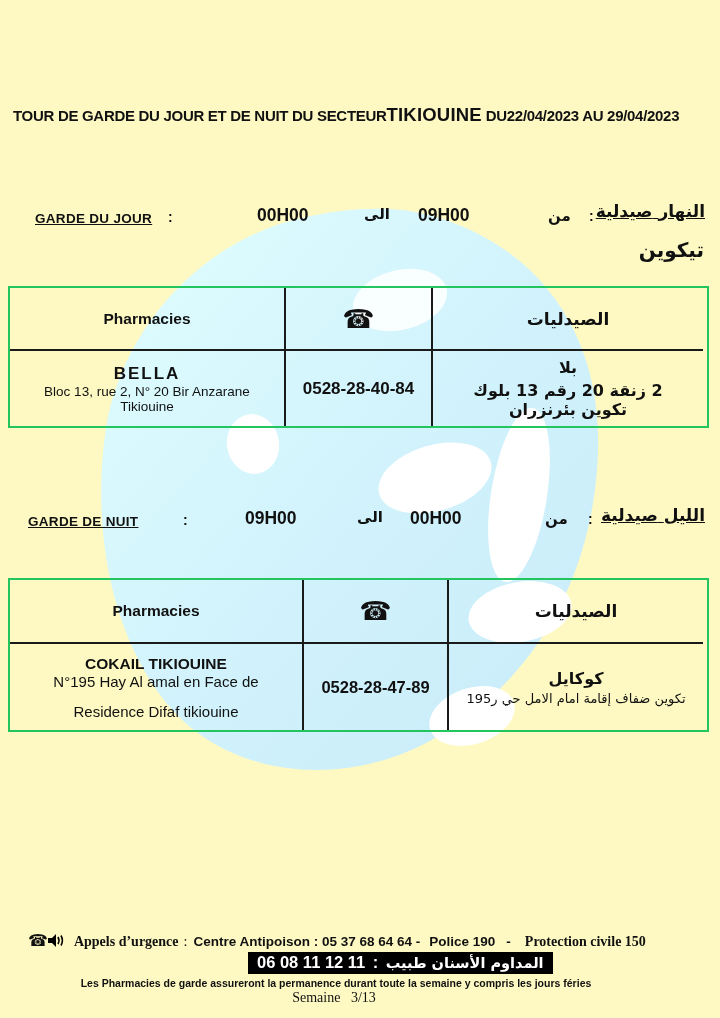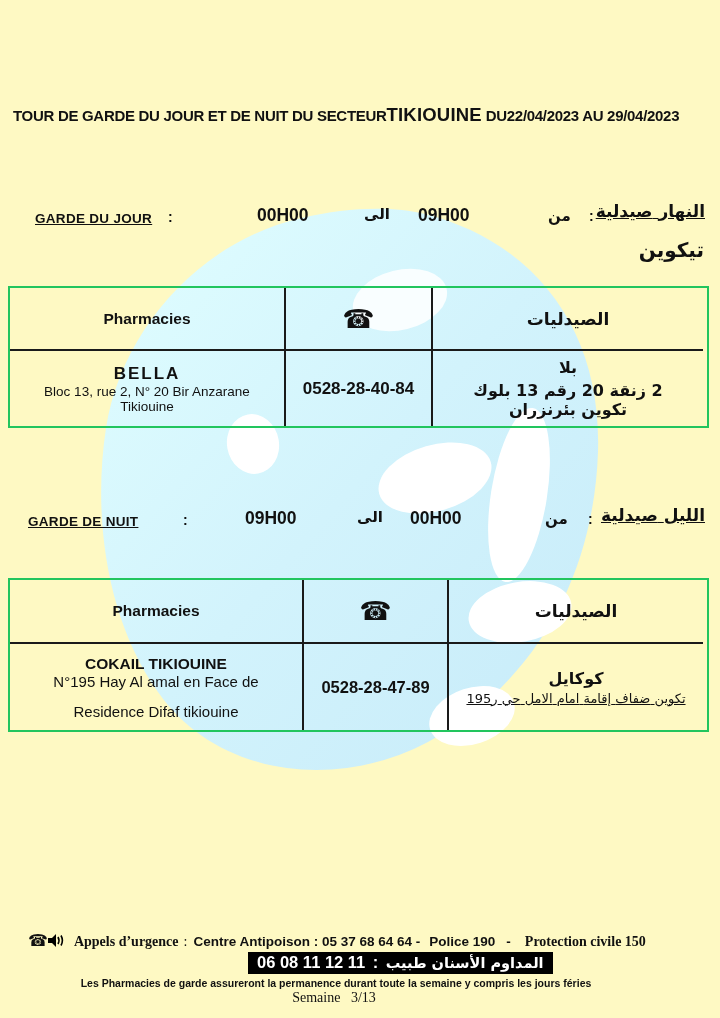--- a/index.html
+++ b/index.html
@@ -123,21 +123,21 @@
       <div class="cell first">
         <span class="b sans" style="font-size:15.5px;">COKAIL TIKIOUINE</span>
         <span class="sans" style="font-size:15px;">N°195 Hay Al amal en Face de</span>
         <span class="sans" style="font-size:15px;margin-top:13px;">Residence Difaf tikiouine</span>
       </div>
       <div class="cell">
         <span class="b sans" style="font-size:16.5px;">0528-28-47-89</span>
       </div>
       <div class="cell">
         <span class="b ar" style="font-size:16px;">كوكايل</span>
-        <span class="ar words" style="font-size:13px;margin-top:3px;text-decoration:underline;"><span dir="ltr">ر195</span> <span dir="ltr">حي</span> <span dir="ltr">الامل</span> <span dir="ltr">امام</span> <span dir="ltr">إقامة</span> <span dir="ltr">ضفاف</span> <span dir="ltr">تكوين</span></span>
+        <span class="ar words" style="font-size:13px;margin-top:3px;"><span dir="ltr">ر195</span> <span dir="ltr">حي</span> <span dir="ltr">الامل</span> <span dir="ltr">امام</span> <span dir="ltr">إقامة</span> <span dir="ltr">ضفاف</span> <span dir="ltr">تكوين</span></span>
       </div>
     </div>
 
     <div class="abs" style="left:28px;top:933px;width:664px;display:flex;align-items:baseline;white-space:nowrap;">
       <span style="font-size:16px;line-height:1;">
         <span class="phone-glyph" style="font-size:16px;">☎</span><svg class="spk" width="16" height="13" viewBox="0 0 16 13">
             <polygon points="0,4 4,4 8,0 8,13 4,9 0,9" fill="#000"></polygon>
             <path d="M10 3 Q12 6.5 10 10" stroke="#000" stroke-width="1.6" fill="none"></path>
             <path d="M13 1.5 Q15.8 6.5 13 11.5" stroke="#000" stroke-width="1.6" fill="none"></path>
           </svg>

